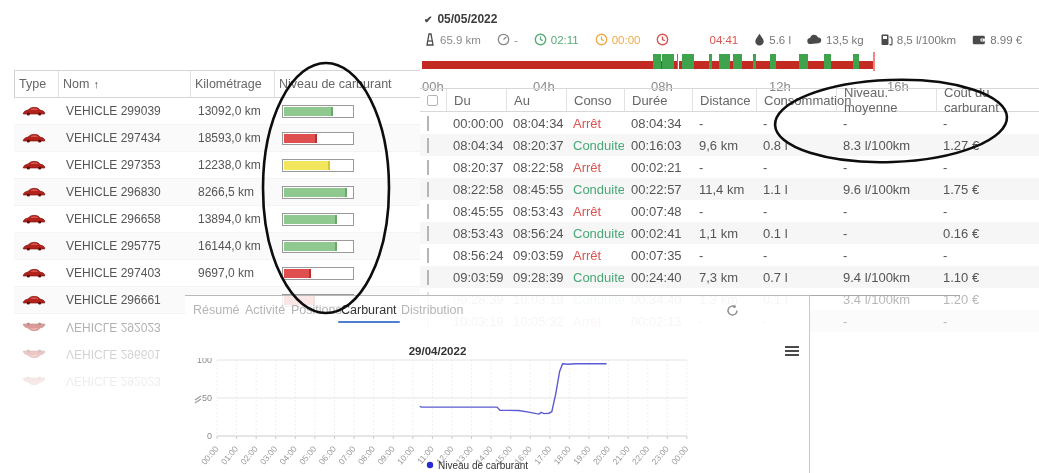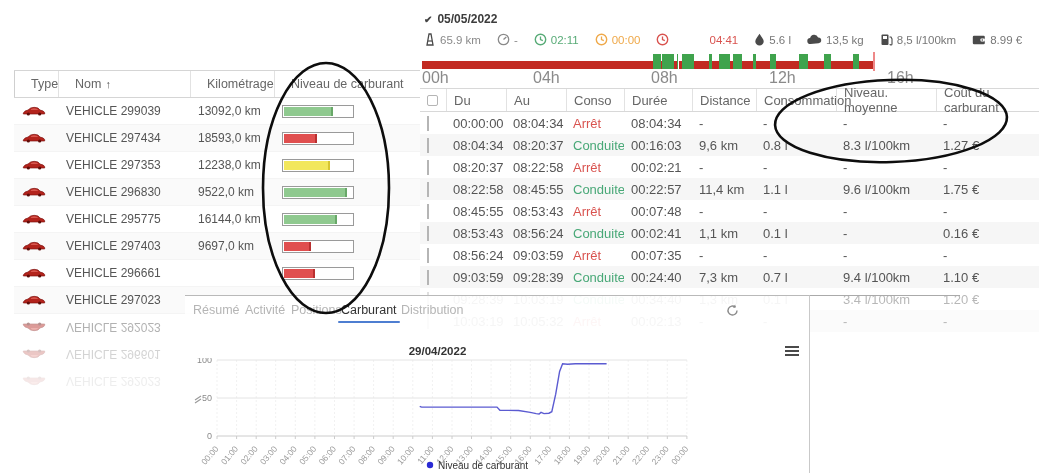--- a/index.html
+++ b/index.html
@@ -3,21 +3,21 @@
 <meta charset="utf-8">
 <style>
   * { margin:0; padding:0; box-sizing:border-box; }
   html,body { width:1039px; height:473px; background:#fff; overflow:hidden;
     font-family:"Liberation Sans", sans-serif; color:#555; position:relative; }
   .abs { position:absolute; }
 
   
   #vehicle-table { left:14px; top:70px; width:406px; }
   .vt-header { display:flex; height:28px; border-top:1px solid #d5d5d5; border-bottom:1px solid #d5d5d5; align-items:center; font-size:12.5px; color:#666; }
-  .vt-header > div { padding-left:16px; border-left:1px solid #e2e2e2; height:100%; display:flex; align-items:center; gap:4px; }
+  .vt-header > div { padding-left:4px; border-left:1px solid #e2e2e2; height:100%; display:flex; align-items:center; gap:4px; }
   .vt-header > div:first-child { border-left:1px solid #cfcfcf; }
   .vt-col-type { width:44px; } .vt-col-name { width:132px; } .vt-col-km { width:84px; } .vt-col-fuel { width:146px; }
   .vt-row { display:flex; height:27px; align-items:center; font-size:12px; color:#555; border-bottom:1px solid #f4f4f4; }
   .vt-row:nth-child(even) { background:#fafafa; }
   .vt-row > div { padding-left:8px; }
   .sort-arrow { font-size:11px; color:#555; }
   .car { width:24px; height:12px; display:block; }
   .fuel-track { width:72px; height:13px; border:1px solid #9a9a9a; background:#fff; padding:1px; }
   .fuel-fill { height:100%; position:relative; }
   .fuel-fill.green { background:#8fc98f; } .fuel-fill.green::after{ content:""; position:absolute; right:0; top:0; bottom:0; width:2px; background:#69a869;}
@@ -32,21 +32,21 @@
   .stat { display:flex; align-items:center; gap:4px; font-size:11.5px; white-space:nowrap; }
   .stat svg { display:block; }
 
   
   #timeline { left:422px; top:54px; width:613px; height:32px; }
   #tl-track { position:relative; height:15px; width:100%; }
   .tl-seg { position:absolute; }
   .tl-seg.arret { background:#c22a22; height:8px; bottom:0; }
   .tl-seg.conduite { background:#3fa34d; height:15px; bottom:0; }
   #tl-marker { position:absolute; width:2px; background:#e88; top:-2px; height:19px; }
-  #tl-labels { position:relative; height:15px; font-size:16px; color:#8a8a8a; margin-top:0; }
+  #tl-labels { position:relative; height:15px; font-size:13px; color:#8a8a8a; margin-top:10px; }
   #tl-labels span { position:absolute; top:0; }
 
   
   #trip-table { left:420px; top:88px; width:619px; font-size:13px; }
   .tt-header { display:flex; height:24px; align-items:center; border-top:1px solid #d8d8d8; border-bottom:1px solid #d8d8d8; color:#666; }
   .tt-header > div { border-left:1px solid #e2e2e2; height:100%; display:flex; align-items:center; padding-left:7px; }
   .tt-header > div:first-child { border-left:none; }
   .tt-row { display:flex; height:22px; align-items:center; color:#555; }
   .tt-row.shade { background:#f6f6f6; }
   .tt-row > div { padding-left:7px; overflow:hidden; white-space:nowrap; }
@@ -134,26 +134,39 @@
   </div>
 
   <div class="vt-row">
     <div class="vt-col-type"><span class="car-slot"><svg class="car" viewBox="0 0 36 16">
               <path d="M2 11 Q3.5 7.5 9 6.5 L13 3.5 Q18 1.5 24 3.5 L27 6.5 Q33 7.5 34 10.5 L34 12.5 L2 12.5 Z" fill="#b3231c" stroke="#7c110d" stroke-width="1"></path>
               <path d="M14 4.5 Q18 3 22.5 4.5 L24.5 6.5 L13 6.5 Z" fill="#d8564e"></path>
               <circle cx="9.5" cy="12.5" r="2.4" fill="#5e0d0a"></circle>
               <circle cx="26.5" cy="12.5" r="2.4" fill="#5e0d0a"></circle>
             </svg></span></div>
     <div class="vt-col-name"><span class="v-name">VEHICLE 296830</span></div>
-    <div class="vt-col-km"><span class="v-km">9522,0 km</span></div>
+    <div class="vt-col-km"><span class="v-km">8266,5 km</span></div>
     <div class="vt-col-fuel"><span class="bar-slot"><span class="fuel-track" style="display:block">
               <span class="fuel-fill green" style="display:block;width:93%"></span>
             </span></span></div>
   </div>
 
+  <div class="vt-row">
+    <div class="vt-col-type"><span class="car-slot"><svg class="car" viewBox="0 0 36 16">
+              <path d="M2 11 Q3.5 7.5 9 6.5 L13 3.5 Q18 1.5 24 3.5 L27 6.5 Q33 7.5 34 10.5 L34 12.5 L2 12.5 Z" fill="#b3231c" stroke="#7c110d" stroke-width="1"></path>
+              <path d="M14 4.5 Q18 3 22.5 4.5 L24.5 6.5 L13 6.5 Z" fill="#d8564e"></path>
+              <circle cx="9.5" cy="12.5" r="2.4" fill="#5e0d0a"></circle>
+              <circle cx="26.5" cy="12.5" r="2.4" fill="#5e0d0a"></circle>
+            </svg></span></div>
+    <div class="vt-col-name"><span class="v-name">VEHICLE 296658</span></div>
+    <div class="vt-col-km"><span class="v-km">13894,0 km</span></div>
+    <div class="vt-col-fuel"><span class="bar-slot"><span class="fuel-track" style="display:block">
+              <span class="fuel-fill green" style="display:block;width:78%"></span>
+            </span></span></div>
+  </div>
 
   <div class="vt-row">
     <div class="vt-col-type"><span class="car-slot"><svg class="car" viewBox="0 0 36 16">
               <path d="M2 11 Q3.5 7.5 9 6.5 L13 3.5 Q18 1.5 24 3.5 L27 6.5 Q33 7.5 34 10.5 L34 12.5 L2 12.5 Z" fill="#b3231c" stroke="#7c110d" stroke-width="1"></path>
               <path d="M14 4.5 Q18 3 22.5 4.5 L24.5 6.5 L13 6.5 Z" fill="#d8564e"></path>
               <circle cx="9.5" cy="12.5" r="2.4" fill="#5e0d0a"></circle>
               <circle cx="26.5" cy="12.5" r="2.4" fill="#5e0d0a"></circle>
             </svg></span></div>
     <div class="vt-col-name"><span class="v-name">VEHICLE 295775</span></div>
     <div class="vt-col-km"><span class="v-km">16144,0 km</span></div>
@@ -183,31 +196,20 @@
               <circle cx="9.5" cy="12.5" r="2.4" fill="#5e0d0a"></circle>
               <circle cx="26.5" cy="12.5" r="2.4" fill="#5e0d0a"></circle>
             </svg></span></div>
     <div class="vt-col-name"><span class="v-name">VEHICLE 296661</span></div>
     <div class="vt-col-km"><span class="v-km"></span></div>
     <div class="vt-col-fuel"><span class="bar-slot"><span class="fuel-track" style="display:block">
               <span class="fuel-fill red" style="display:block;width:45%"></span>
             </span></span></div>
   </div>
 
-  <div class="vt-row">
-    <div class="vt-col-type"><span class="car-slot"><svg class="car" viewBox="0 0 36 16">
-              <path d="M2 11 Q3.5 7.5 9 6.5 L13 3.5 Q18 1.5 24 3.5 L27 6.5 Q33 7.5 34 10.5 L34 12.5 L2 12.5 Z" fill="#b3231c" stroke="#7c110d" stroke-width="1"></path>
-              <path d="M14 4.5 Q18 3 22.5 4.5 L24.5 6.5 L13 6.5 Z" fill="#d8564e"></path>
-              <circle cx="9.5" cy="12.5" r="2.4" fill="#5e0d0a"></circle>
-              <circle cx="26.5" cy="12.5" r="2.4" fill="#5e0d0a"></circle>
-            </svg></span></div>
-    <div class="vt-col-name"><span class="v-name">VEHICLE 297023</span></div>
-    <div class="vt-col-km"><span class="v-km"></span></div>
-    <div class="vt-col-fuel"><span class="bar-slot"></span></div>
-  </div>
 
   <div class="vt-row vt-ghost" style="opacity: 0.45;">
     <div class="vt-col-type"><span class="car-slot"><svg class="car" viewBox="0 0 36 16">
               <path d="M2 11 Q3.5 7.5 9 6.5 L13 3.5 Q18 1.5 24 3.5 L27 6.5 Q33 7.5 34 10.5 L34 12.5 L2 12.5 Z" fill="#b3231c" stroke="#7c110d" stroke-width="1"></path>
               <path d="M14 4.5 Q18 3 22.5 4.5 L24.5 6.5 L13 6.5 Z" fill="#d8564e"></path>
               <circle cx="9.5" cy="12.5" r="2.4" fill="#5e0d0a"></circle>
               <circle cx="26.5" cy="12.5" r="2.4" fill="#5e0d0a"></circle>
             </svg></span></div>
     <div class="vt-col-name"><span class="v-name">VEHICLE 292023</span></div>
     <div class="vt-col-km"><span class="v-km"></span></div>

